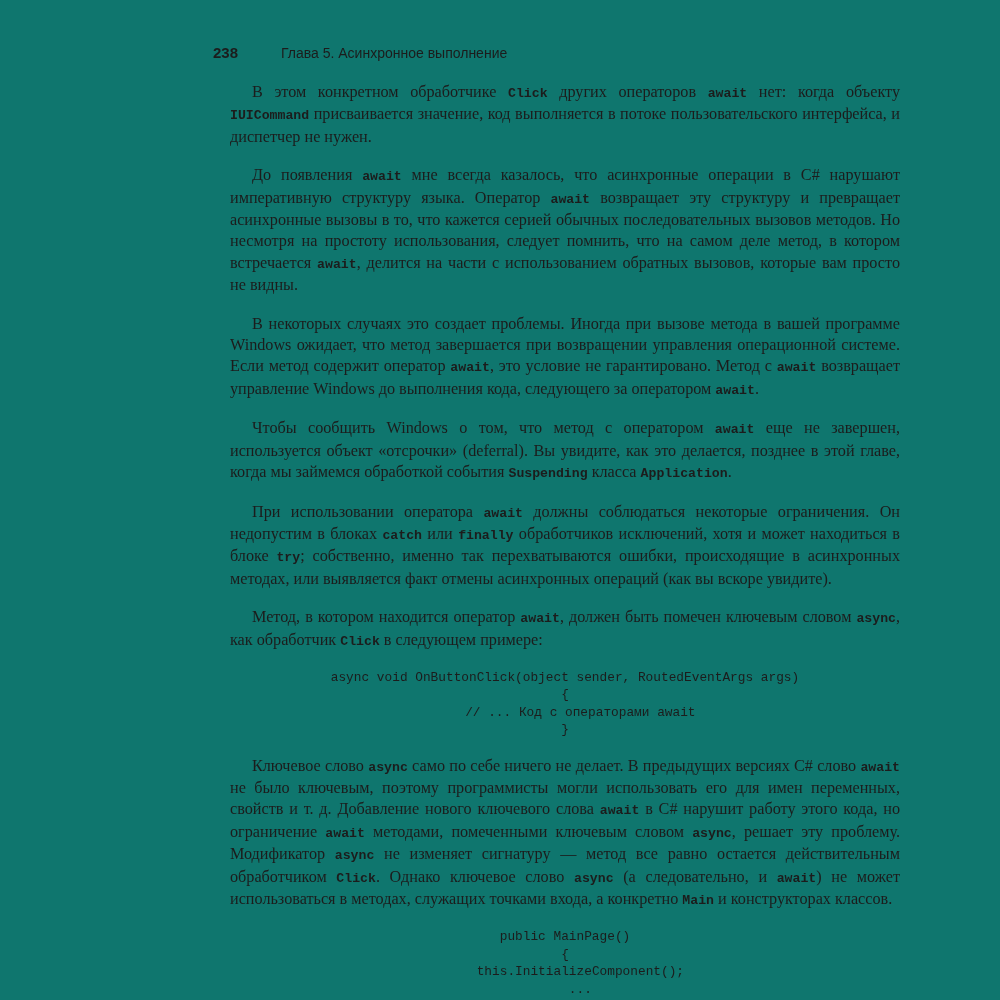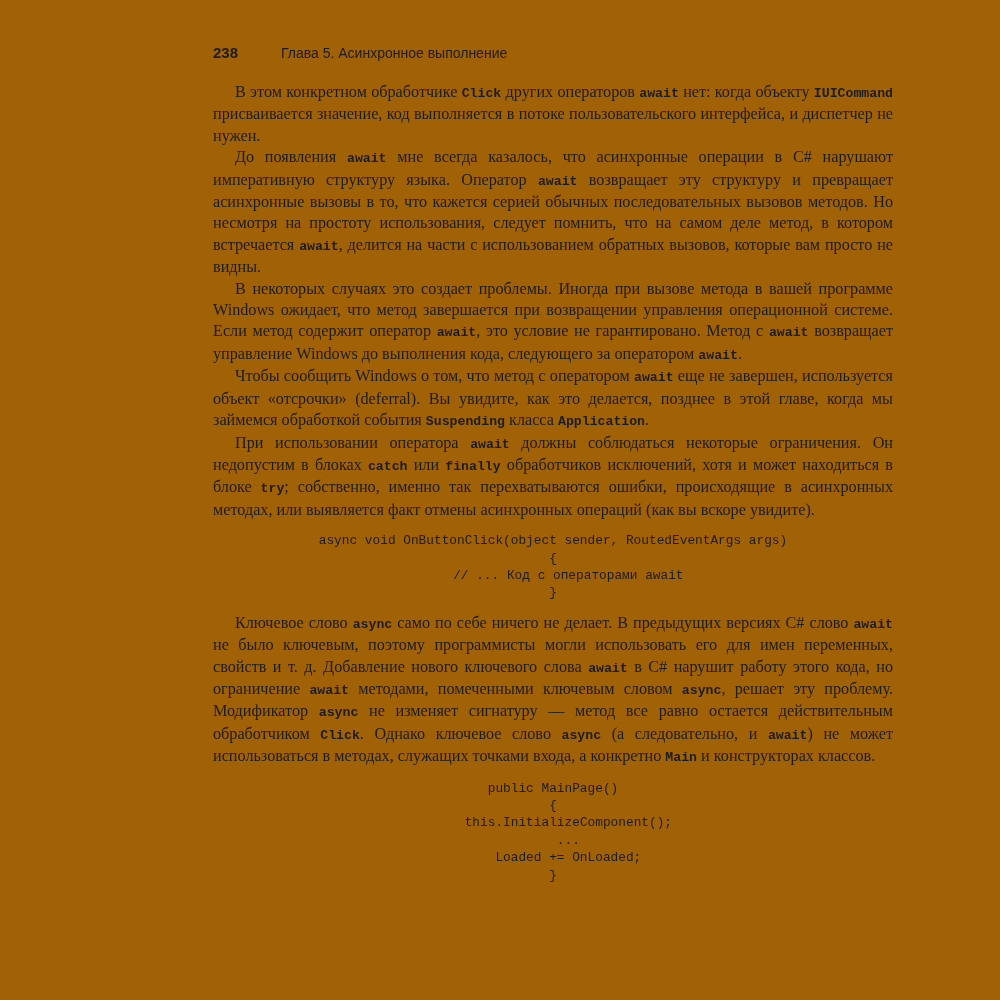--- a/index.html
+++ b/index.html
@@ -12,22 +12,22 @@
     background: #ffffff;
     font-family: "Liberation Serif", serif;
     color: #1c1c1c;
     overflow: hidden;
   }
   .page {
     position: relative;
     width: 1000px;
     height: 1000px;
     box-sizing: border-box;
-    padding: 44px 107px 0 213px;
-    background: #a16207;
+    padding: 44px 83px 0 213px;
+    background: #0f766e;
   }
   .page-header {
     display: flex;
     align-items: baseline;
     font-family: "Liberation Sans", sans-serif;
     font-size: 14px;
     margin-bottom: 21px;
     color: #1c1c1c;
   }
   .page-number {
@@ -35,21 +35,21 @@
     font-size: 15px;
     min-width: 68px;
   }
   .chapter-title {
     font-weight: normal;
   }
   .page-body {
     width: 100%;
   }
   .para {
-    margin: 0;
+    margin: 17px;
     text-indent: 22px;
     text-align: justify;
     font-size: 16.2px;
     line-height: 21.4px;
   }
   .icode {
     font-family: "Liberation Mono", monospace;
     font-weight: bold;
     font-size: 13.2px;
   }
@@ -70,20 +70,21 @@
   <header class="page-header">
     <span class="page-number">238</span>
     <span class="chapter-title">Глава 5. Асинхронное выполнение</span>
   </header>
   <main class="page-body">
       <p class="para"><span class="run">В этом конкретном обработчике </span><span class="icode">Click</span><span class="run"> других операторов </span><span class="icode">await</span><span class="run"> нет: когда объекту </span><span class="icode">IUICommand</span><span class="run"> присваивается значение, код выполняется в потоке пользовательского интерфейса, и диспетчер не нужен.</span></p>
       <p class="para"><span class="run">До появления </span><span class="icode">await</span><span class="run"> мне всегда казалось, что асинхронные операции в C# нарушают императивную структуру языка. Оператор </span><span class="icode">await</span><span class="run"> возвращает эту структуру и превращает асинхронные вызовы в то, что кажется серией обычных последовательных вызовов методов. Но несмотря на простоту использования, следует помнить, что на самом деле метод, в котором встречается </span><span class="icode">await</span><span class="run">, делится на части с использованием обратных вызовов, которые вам просто не видны.</span></p>
       <p class="para"><span class="run">В некоторых случаях это создает проблемы. Иногда при вызове метода в вашей программе Windows ожидает, что метод завершается при возвращении управления операционной системе. Если метод содержит оператор </span><span class="icode">await</span><span class="run">, это условие не гарантировано. Метод с </span><span class="icode">await</span><span class="run"> возвращает управление Windows до выполнения кода, следующего за оператором </span><span class="icode">await</span><span class="run">.</span></p>
       <p class="para"><span class="run">Чтобы сообщить Windows о том, что метод с оператором </span><span class="icode">await</span><span class="run"> еще не завершен, используется объект «отсрочки» (deferral). Вы увидите, как это делается, позднее в этой главе, когда мы займемся обработкой события </span><span class="icode">Suspending</span><span class="run"> класса </span><span class="icode">Application</span><span class="run">.</span></p>
       <p class="para"><span class="run">При использовании оператора </span><span class="icode">await</span><span class="run"> должны соблюдаться некоторые ограничения. Он недопустим в блоках </span><span class="icode">catch</span><span class="run"> или </span><span class="icode">finally</span><span class="run"> обработчиков исключений, хотя и может находиться в блоке </span><span class="icode">try</span><span class="run">; собственно, именно так перехватываются ошибки, происходящие в асинхронных методах, или выявляется факт отмены асинхронных операций (как вы вскоре увидите).</span></p>
+      <p class="para"><span class="run">Метод, в котором находится оператор </span><span class="icode">await</span><span class="run">, должен быть помечен ключевым словом </span><span class="icode">async</span><span class="run">, как обработчик </span><span class="icode">Click</span><span class="run"> в следующем примере:</span></p>
       <pre class="codeblock">async void OnButtonClick(object sender, RoutedEventArgs args)
 {
     // ... Код с операторами await
 }</pre>
       <p class="para"><span class="run">Ключевое слово </span><span class="icode">async</span><span class="run"> само по себе ничего не делает. В предыдущих версиях C# слово </span><span class="icode">await</span><span class="run"> не было ключевым, поэтому программисты могли использовать его для имен переменных, свойств и т. д. Добавление нового ключевого слова </span><span class="icode">await</span><span class="run"> в C# нарушит работу этого кода, но ограничение </span><span class="icode">await</span><span class="run"> методами, помеченными ключевым словом </span><span class="icode">async</span><span class="run">, решает эту проблему. Модификатор </span><span class="icode">async</span><span class="run"> не изменяет сигнатуру — метод все равно остается действительным обработчиком </span><span class="icode">Click</span><span class="run">. Однако ключевое слово </span><span class="icode">async</span><span class="run"> (а следовательно, и </span><span class="icode">await</span><span class="run">) не может использоваться в методах, служащих точками входа, а конкретно </span><span class="icode">Main</span><span class="run"> и конструкторах классов.</span></p>
       <pre class="codeblock">public MainPage()
 {
     this.InitializeComponent();
     ...
     Loaded += OnLoaded;

